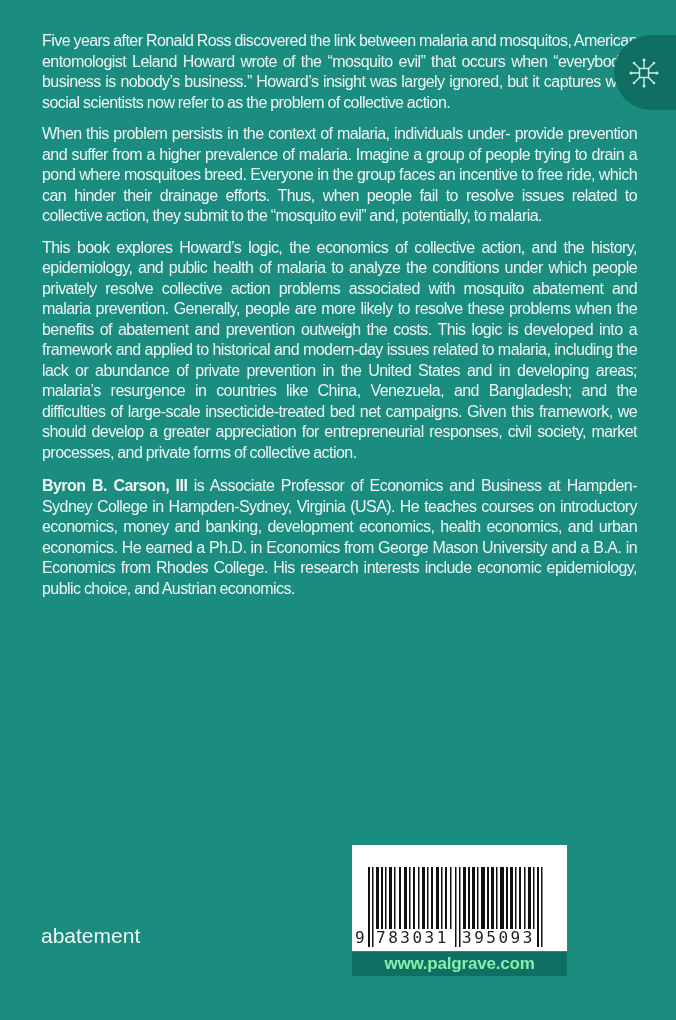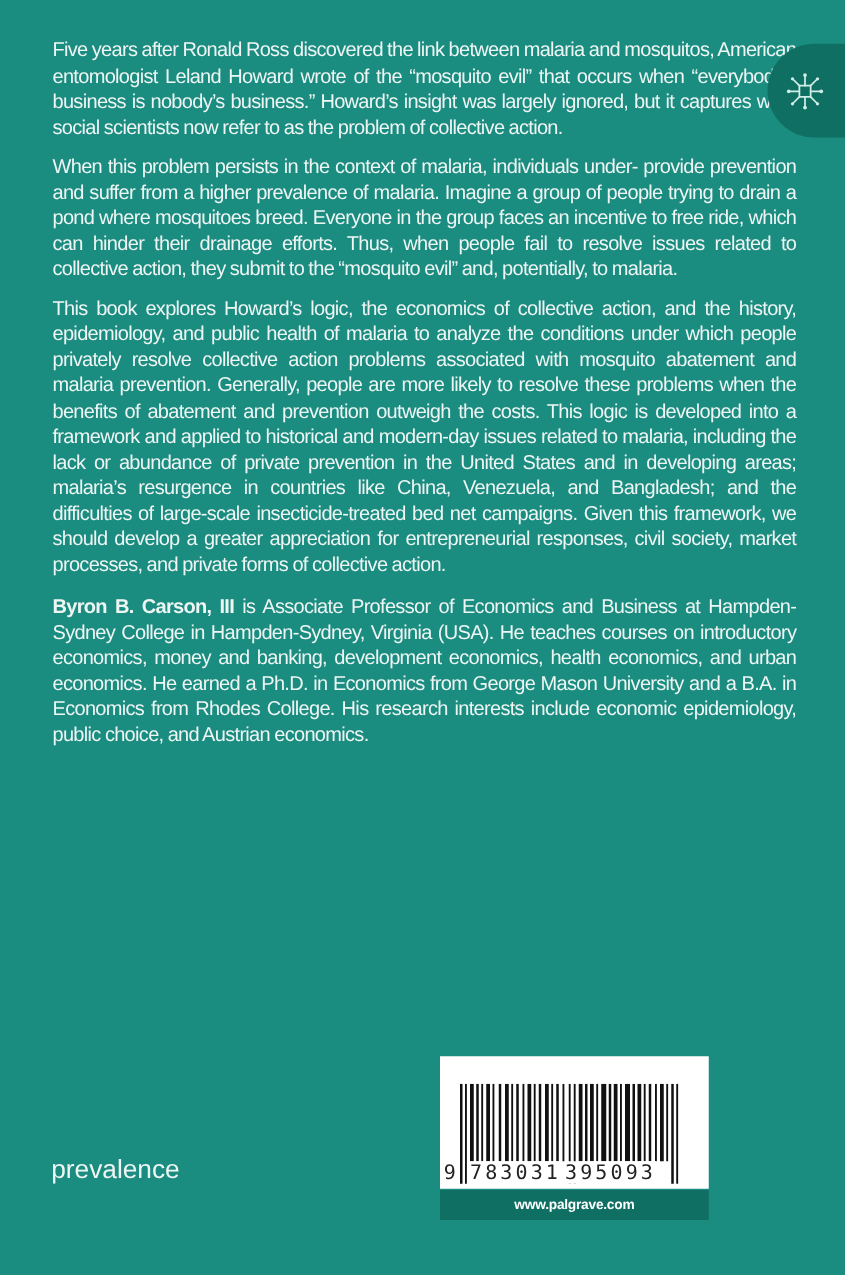--- a/index.html
+++ b/index.html
@@ -45,22 +45,22 @@
     font-family:"DejaVu Sans Mono", monospace; font-size:12.5px; color:#222;
     letter-spacing:0.5px;
   }
   .barcode { position:absolute; left:0; top:22px; }
   .barcode-digits {
     position:absolute; top:84px; font-family:"DejaVu Sans Mono", monospace;
     font-size:16px; color:#222; background:#fff; line-height:18px; letter-spacing:2.5px;
   }
   .url-strip {
     position:absolute; left:352px; top:952px; width:215px; height:24px;
-    background:#0f6f62; color:#ffffff; text-align:center;
-    font-size:11px; line-height:24px; font-weight:bold; letter-spacing:-0.2px;
+    background:#0f6f62; color:#86efac; text-align:center;
+    font-size:17px; line-height:24px; font-weight:bold; letter-spacing:-0.2px;
   }
 </style>
 </head>
 <body>
 
 <div class="blurb">
   <p>Five years after Ronald Ross discovered the link between malaria and mosquitos, American entomologist Leland Howard wrote of the “mosquito evil” that occurs when “everybody’s business is nobody’s business.” Howard’s insight was largely ignored, but it captures what social scientists now refer to as the problem of collective action.</p>
   <p>When this problem persists in the context of malaria, individuals under- provide prevention and suffer from a higher prevalence of malaria. Imagine a group of people trying to drain a pond where mosquitoes breed. Everyone in the group faces an incentive to free ride, which can hinder their drainage efforts. Thus, when people fail to resolve issues related to collective action, they submit to the “mosquito evil” and, potentially, to malaria.</p>
   <p>This book explores Howard’s logic, the economics of collective action, and the history, epidemiology, and public health of malaria to analyze the conditions under which people privately resolve collective action problems associated with mosquito abatement and malaria prevention. Generally, people are more likely to resolve these problems when the benefits of abatement and prevention outweigh the costs. This logic is developed into a framework and applied to historical and modern-day issues related to malaria, including the lack or abundance of private prevention in the United States and in developing areas; malaria’s resurgence in countries like China, Venezuela, and Bangladesh; and the difficulties of large-scale insecticide-treated bed net campaigns. Given this framework, we should develop a greater appreciation for entrepreneurial responses, civil society, market processes, and private forms of collective action.</p>
   <p class="bio"><b>Byron B. Carson, III</b><span> is Associate Professor of Economics and Business at Hampden-Sydney College in Hampden-Sydney, Virginia (USA). He teaches courses on introductory economics, money and banking, development economics, health economics, and urban economics. He earned a Ph.D. in Economics from George Mason University and a B.A. in Economics from Rhodes College. His research interests include economic epidemiology, public choice, and Austrian economics.</span></p>
@@ -86,21 +86,21 @@
         <circle cx="28" cy="15" r="1.5"></circle>
       <circle cx="5" cy="5" r="1.3"></circle>
         <circle cx="25" cy="5" r="1.3"></circle>
       <circle cx="5" cy="25" r="1.3"></circle>
         <circle cx="25" cy="25" r="1.3"></circle>
     </g>
   </svg>
 </div>
 
 <div class="publisher">
-  <span class="l2">prevalence</span>
+  <span class="l2">abatement</span>
 </div>
 
 <div class="isbn-box">
   <svg class="barcode" width="215" height="82" viewBox="0 0 215 82">
     <g fill="#111">
       <rect x="16" y="0" width="2" height="80"></rect>
         <rect x="20" y="0" width="1.5" height="80"></rect>
       <rect x="24" y="0" width="3" height="62"></rect>
         <rect x="29" y="0" width="2" height="62"></rect>
       <rect x="33" y="0" width="1.5" height="62"></rect>
@@ -135,16 +135,16 @@
       <rect x="167" y="0" width="2" height="62"></rect>
         <rect x="172" y="0" width="1.5" height="62"></rect>
       <rect x="176" y="0" width="3" height="62"></rect>
         <rect x="181" y="0" width="1.5" height="62"></rect>
       <rect x="185" y="0" width="2" height="80"></rect>
         <rect x="189" y="0" width="1.5" height="80"></rect>
     </g>
   </svg>
   <div class="barcode-digits" style="left:3px;">9</div>
   <div class="barcode-digits" style="left:24px;">783031</div>
-  <div class="barcode-digits" style="left:100px;text-align:center;">395093</div>
+  <div class="barcode-digits" style="left:110px;text-align:center;">395093</div>
 </div>
 
 <div class="url-strip">www.palgrave.com</div>
 
 </body></html>

